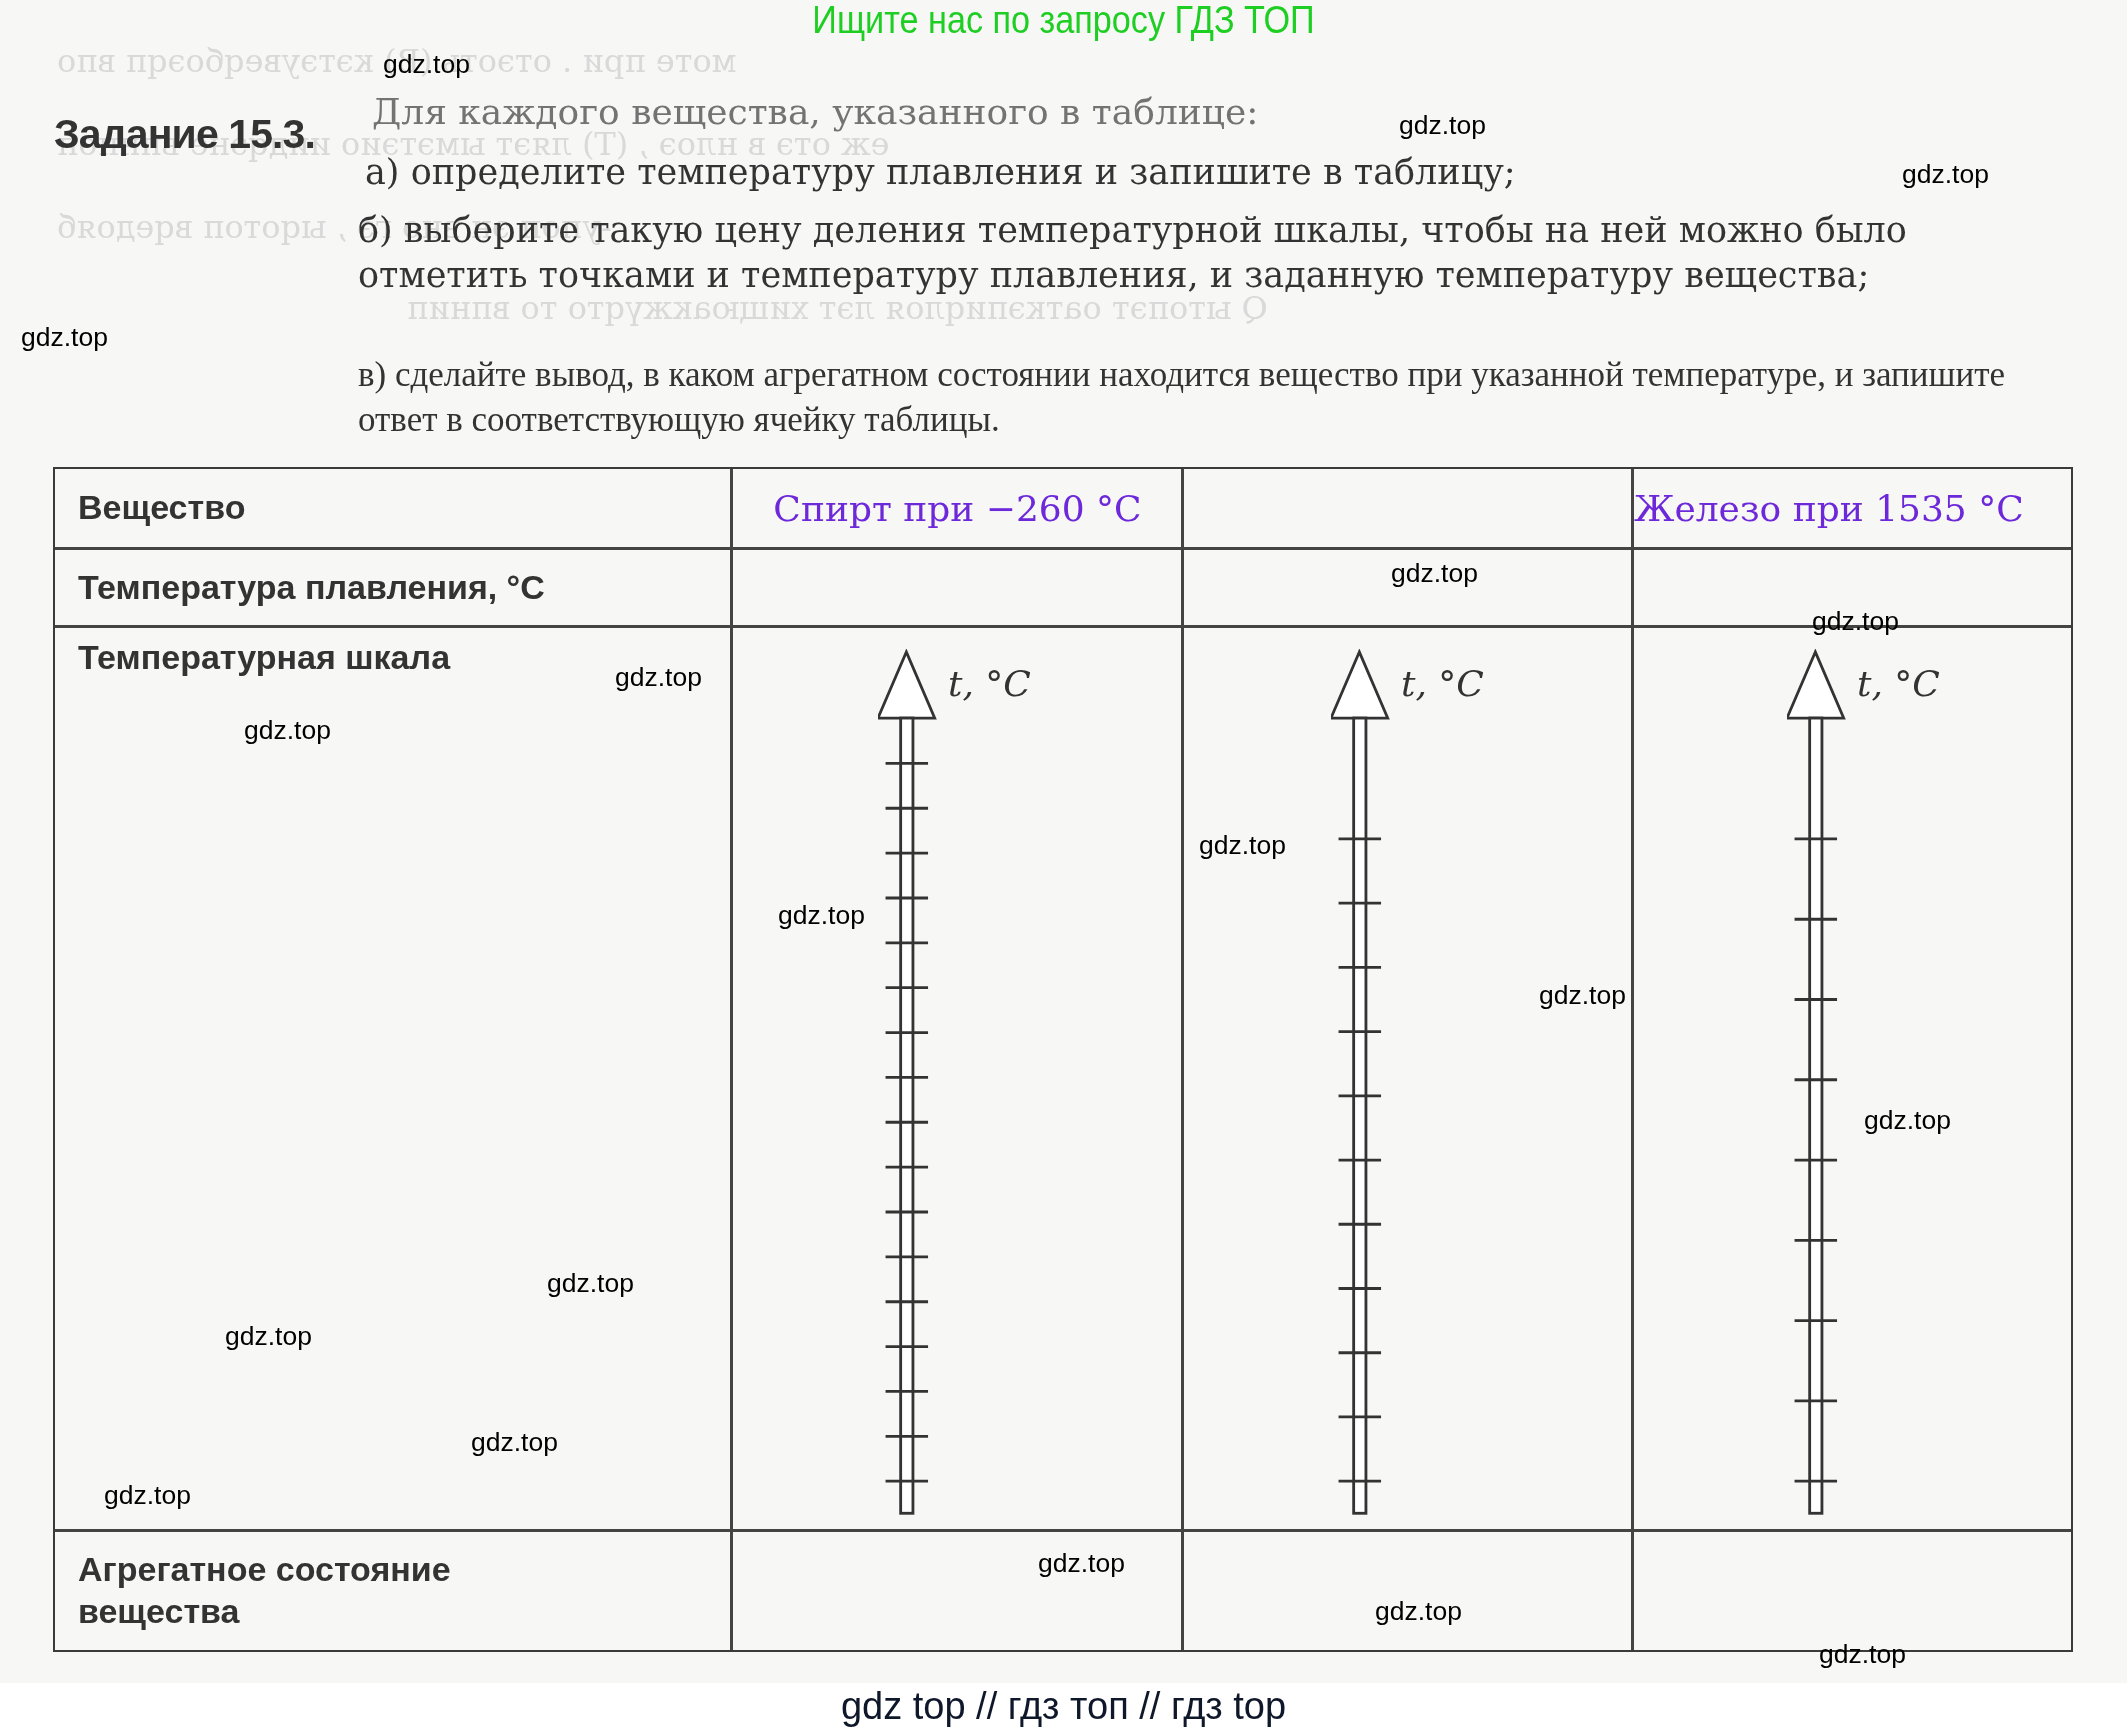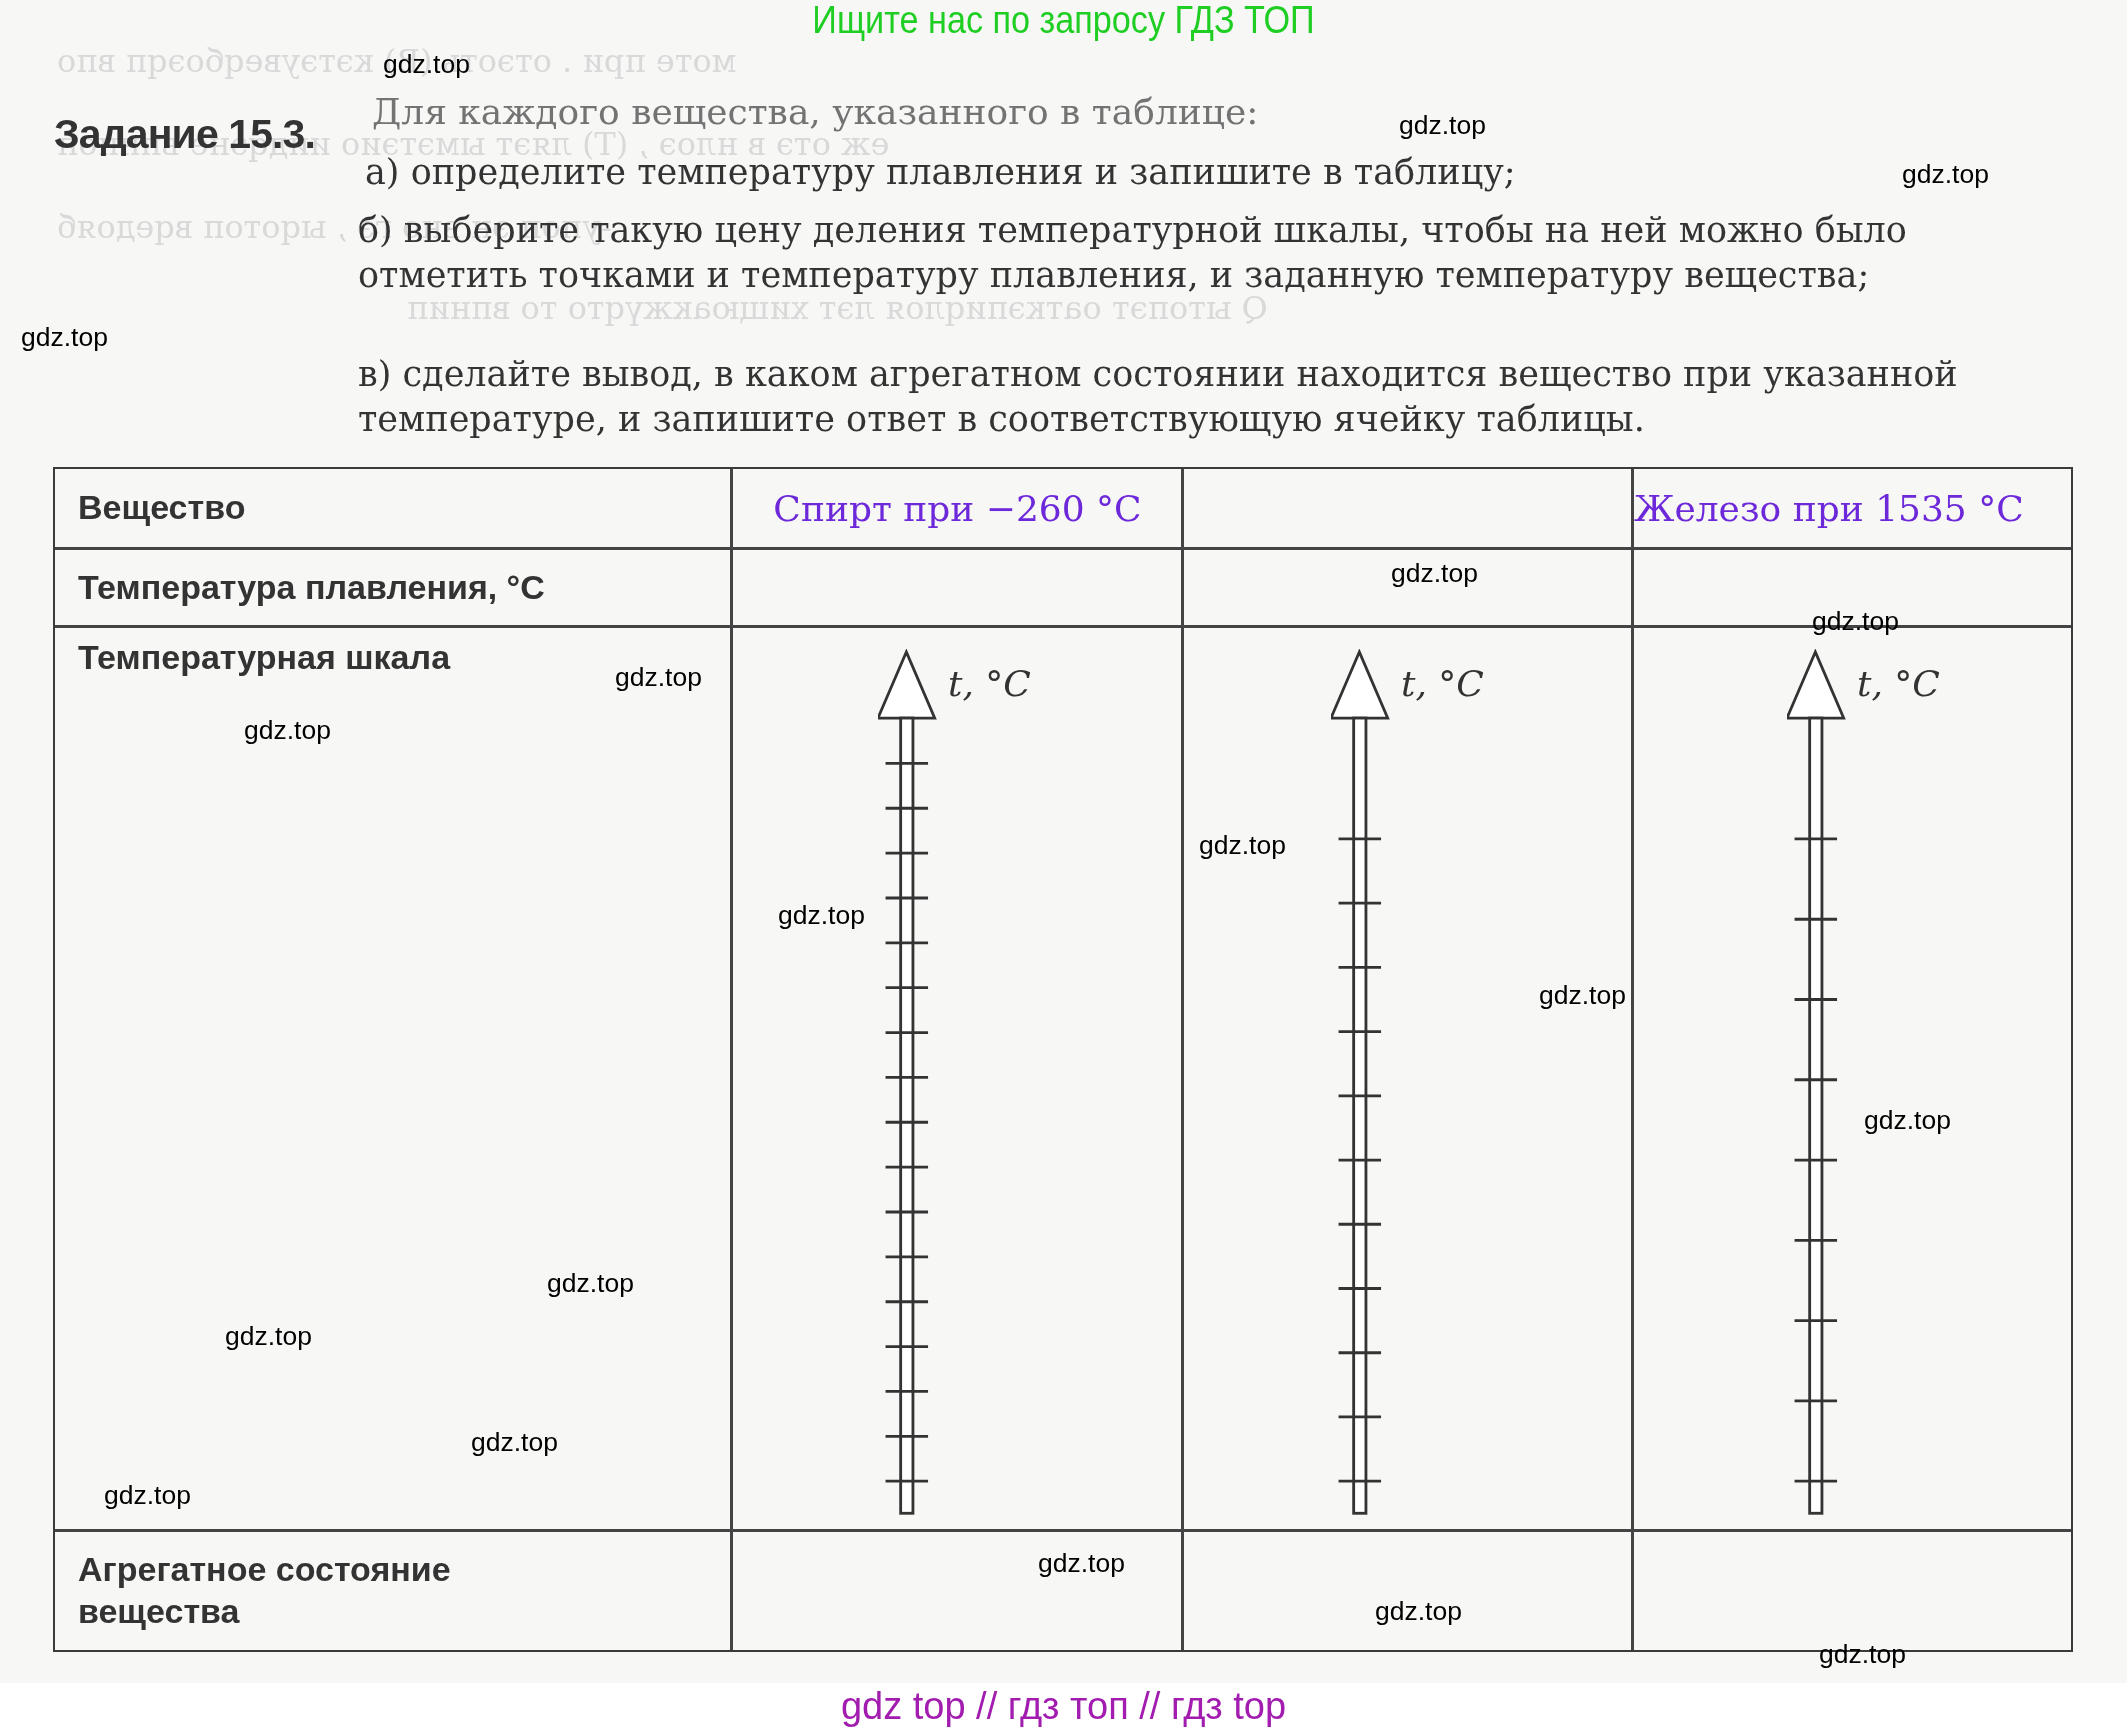--- a/index.html
+++ b/index.html
@@ -10,36 +10,36 @@
       color:#2e2e2e;
     }
     .ghost { position:absolute; color:#d9d9d9; font-size:32px; white-space:nowrap; transform:scaleX(-1); }
     .top-banner {
       position:absolute; left:0; width:2127px; top:0; height:40px;
       text-align:center; color:#1fce23; font-family:"Liberation Sans", sans-serif;
       font-size:38px; line-height:40px; transform:scaleX(0.9);
     }
     .bottom-banner {
       position:absolute; left:0; width:2127px; top:1683px; height:47px;
-      text-align:center; color:#a21caf; font-family:"Liberation Sans", sans-serif;
+      text-align:center; color:#0f172a; font-family:"Liberation Sans", sans-serif;
       font-size:38px; line-height:47px; background:#ffffff;
     }
     .task-label {
       position:absolute; left:54px; top:87px;
       font-family:"Liberation Sans", sans-serif; font-weight:bold; font-size:41px;
       color:#333; letter-spacing:-0.9px;margin-top:24px;
     }
     .task-text {
       position:absolute; font-size:36px; line-height:45px; color:#737373; white-space:nowrap;
     }
     .task-intro { left:372px; top:89px; }
     .item { position:absolute; left:358px; font-size:35px; line-height:45px; color:#333; width:1718px; }
     .item-a { top:150px;margin-left:7px; }
     .item-b { top:208px; }
-    .item-c { top:352px; }
+    .item-c { top:352px;font-family:Liberation Serif, serif; }
     .tbl {
       position:absolute; left:53px; top:467px; width:2020px; height:1185px;
       border:2.8px solid #3b3b3b; box-sizing:border-box; background:transparent;
     }
     .hline { position:absolute; left:0; right:0; height:2.8px; background:#444; }
     .vline { position:absolute; top:0; bottom:0; width:2.8px; background:#444; }
     .rowlabel {
       position:absolute; left:23px; font-family:"Liberation Sans", sans-serif;
       font-weight:bold; font-size:34px; color:#333; line-height:42px;
     }

